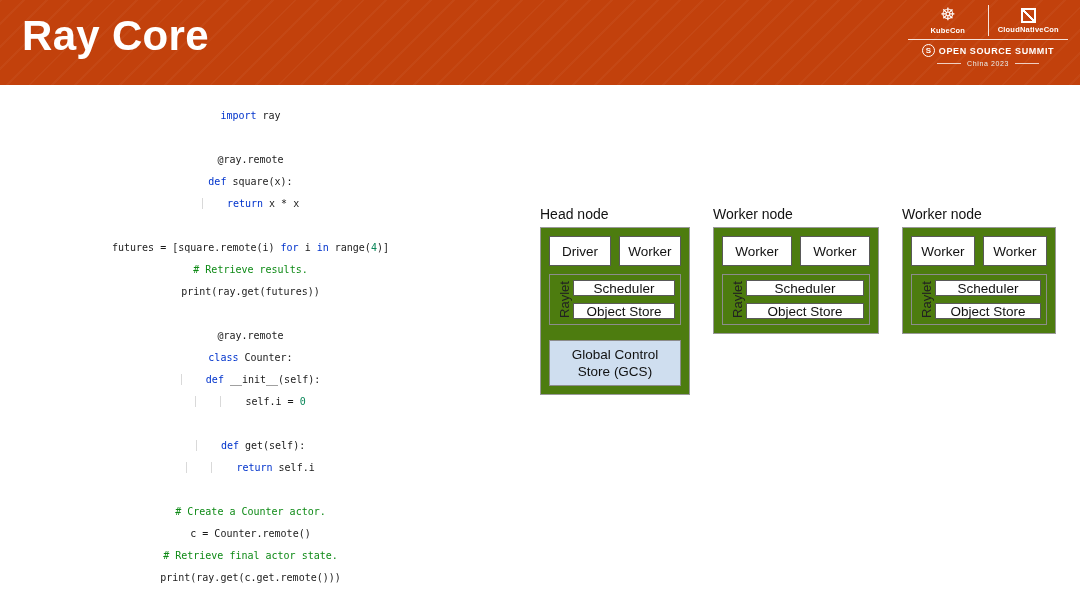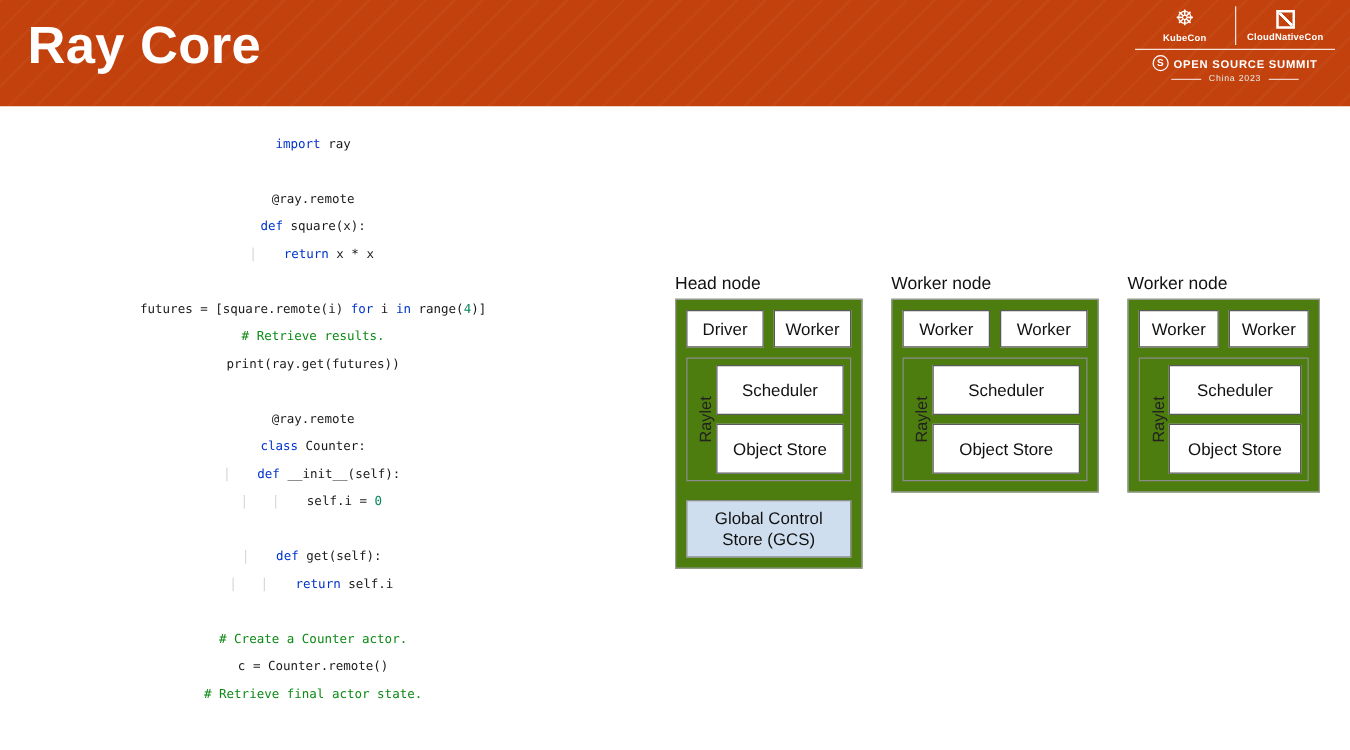--- a/index.html
+++ b/index.html
@@ -33,36 +33,36 @@
   .code { position:absolute; left:112px; top:105px; font-family:"DejaVu Sans Mono", monospace;
     font-size:10px; line-height:22px; color:#1a1a1a;text-align:center; }
   .cl { white-space:pre; height:22px; }
   .kw { color:#0033cc; }
   .cm { color:#0e8a16; }
   .nu { color:#098658; }
   .pl { color:#1a1a1a; }
   .ind { border-left:1px solid #d9d9d9; }
 
   
-  .diagram { position:absolute; left:540px; top:218px; width:516px; }
+  .diagram { position:absolute; left:540px; top:206px; width:516px; }
   .nodes { display:flex; justify-content:space-between; align-items:flex-start; }
   .node-col { display:flex; flex-direction:column; }
   .node-col.head { width:150px; }
   .node-col.w1 { width:166px; }
   .node-col.w2 { width:154px; }
   .node-label { font-size:14px; color:#111111; margin-bottom:5px; }
   .node-box { border:1px solid #999999; background:#4d7c0f; padding:8px; }
   .proc-row { display:flex; gap:8px; }
   .proc { flex:1; border:1.5px solid #595959; background:#ffffff; height:30px;
     display:flex; align-items:center; justify-content:center; font-size:13.5px; color:#111111; }
   .raylet { border:1px solid #8c8c8c; margin-top:8px; padding:5px; display:flex; }
   .raylet-label { width:18px; display:flex; align-items:center; justify-content:center; }
   .raylet-label span { transform:rotate(-90deg); font-size:13px; color:#222222; white-space:nowrap; }
   .raylet-inner { flex:1; display:flex; flex-direction:column; gap:7px; }
-  .raylet-inner .proc { height:40px; flex:none; }
+  .raylet-inner .proc { height:16px; flex:none; }
   .gcs { margin-top:15px; border:1px solid #8c8c8c; background:#cfdeef; font-size:13.5px; line-height:17px;
     text-align:center; padding:5px 14px; color:#111111; }
   .caption { margin-top:24px; text-align:center; font-style:italic; font-size:14.5px; color:#111111; }
 </style>
 </head>
 <body>
 
 <div class="header">
   <h1 class="title">Ray Core</h1>
 
@@ -104,20 +104,21 @@
     <div class="cl"><span class="kw">class</span><span class="pl"> Counter:</span></div>
     <div class="cl"><span class="ind">    </span><span class="kw">def</span><span class="pl"> __init__(self):</span></div>
     <div class="cl"><span class="ind">    </span><span class="ind">    </span><span class="pl">self.i = </span><span class="nu">0</span></div>
     <div class="cl">&nbsp;</div>
     <div class="cl"><span class="ind">    </span><span class="kw">def</span><span class="pl"> get(self):</span></div>
     <div class="cl"><span class="ind">    </span><span class="ind">    </span><span class="kw">return</span><span class="pl"> self.i</span></div>
     <div class="cl">&nbsp;</div>
     <div class="cl"><span class="cm"># Create a Counter actor.</span></div>
     <div class="cl"><span class="pl">c = Counter.remote()</span></div>
     <div class="cl"><span class="cm"># Retrieve final actor state.</span></div>
+    <div class="cl"><span class="pl">print(ray.get(c.get.remote()))</span></div>
   </div>
 
 <div class="diagram">
   <div class="nodes">
 
     <div class="node-col head">
       <div class="node-label">Head node</div>
       <div class="node-box">
         <div class="proc-row">
           <div class="proc">Driver</div>

